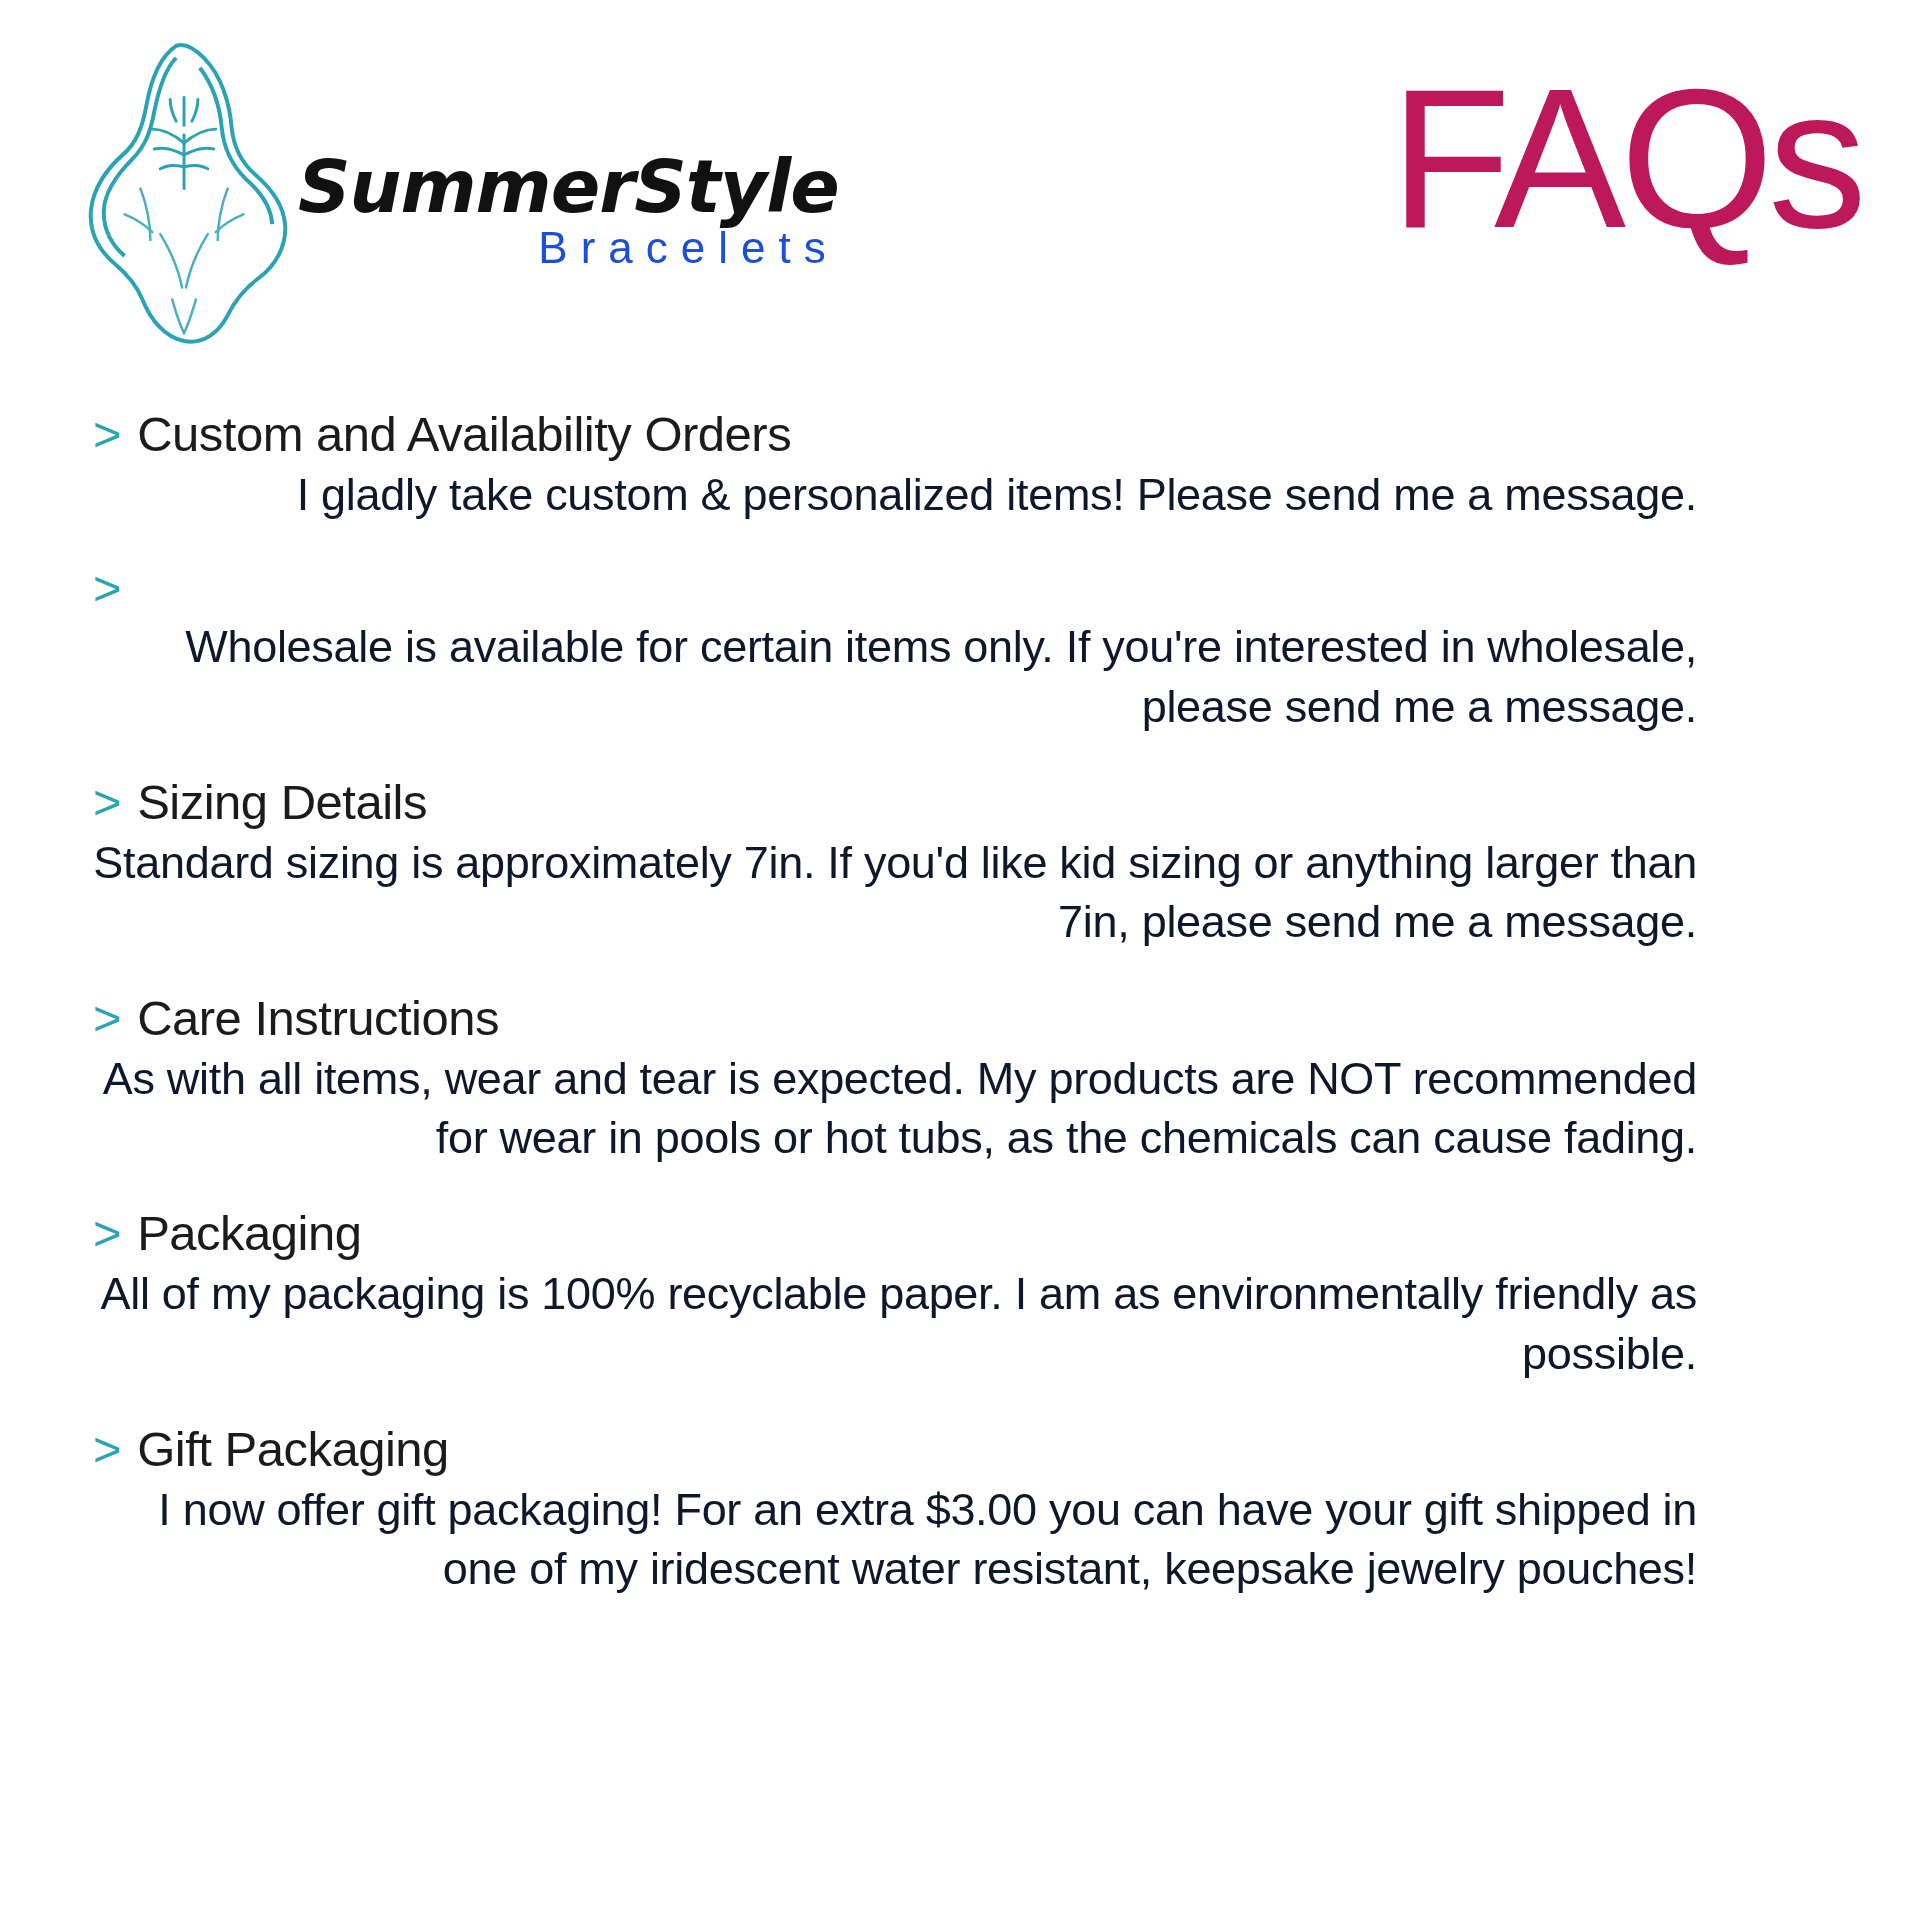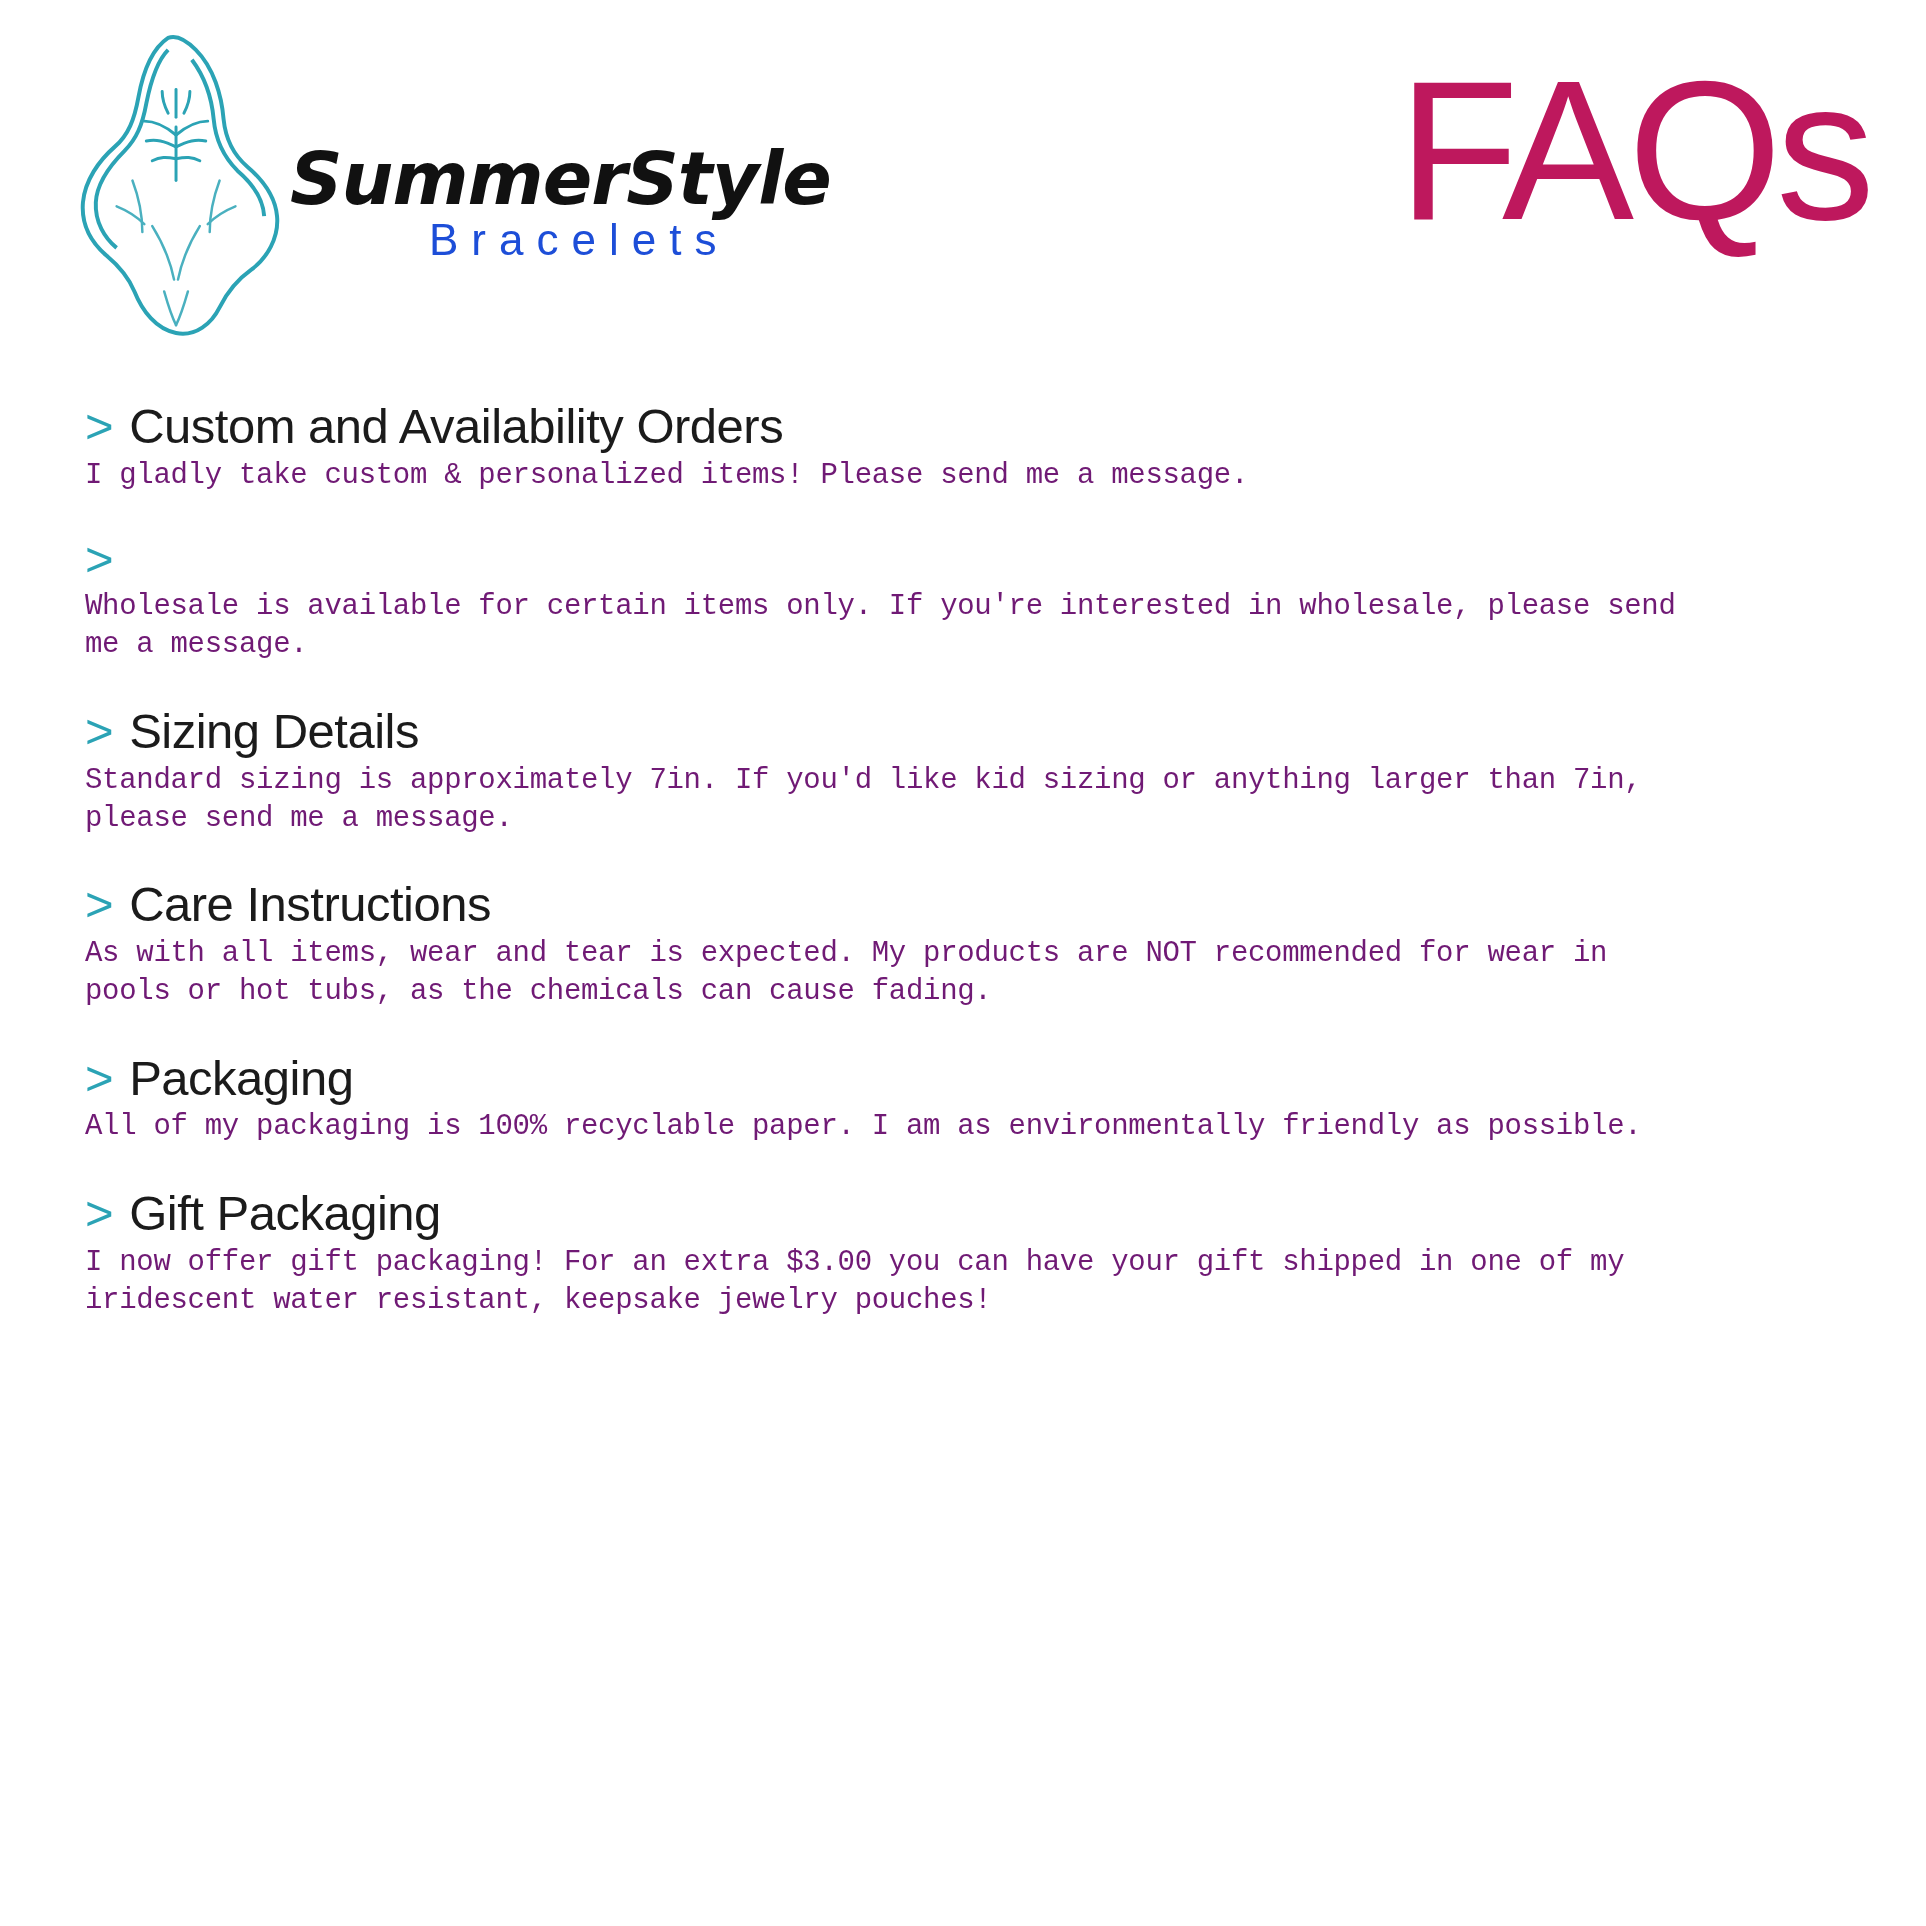--- a/index.html
+++ b/index.html
@@ -12,21 +12,22 @@
     height: 1927px;
     font-family: "DejaVu Sans", sans-serif;
     color: #2b2b2b;
     overflow: hidden;
   }
   .page {
     position: relative;
     width: 1927px;
     height: 1927px;
     box-sizing: border-box;
-    padding: 4px;
+    padding: 12px;
+    text-align: right;
   }
 
   
   .header {
     position: relative;
     height: 396px;
   }
   .logo-block {
     position: absolute;
     left: 69px;
@@ -91,24 +92,24 @@
     letter-spacing: -0.5px;
   }
   .chev {
     color: #2ba3b5;
     font-size: 49px;
     margin-right: 16px;
     font-family: "Liberation Sans", sans-serif;
     line-height: 1;
   }
   .faq-a {
-    font-family: Liberation Mono, monospace;
-    font-size: 29px;
+    font-family: Liberation Sans, sans-serif;
+    font-size: 45px;
     line-height: 1.32;
-    color: #701a75;
+    color: #0f172a;
     letter-spacing: -0.3px;
     max-width: 1604px;
   }
 </style>
 </head>
 <body>
 
 <div class="page">
 
   <div class="header">

